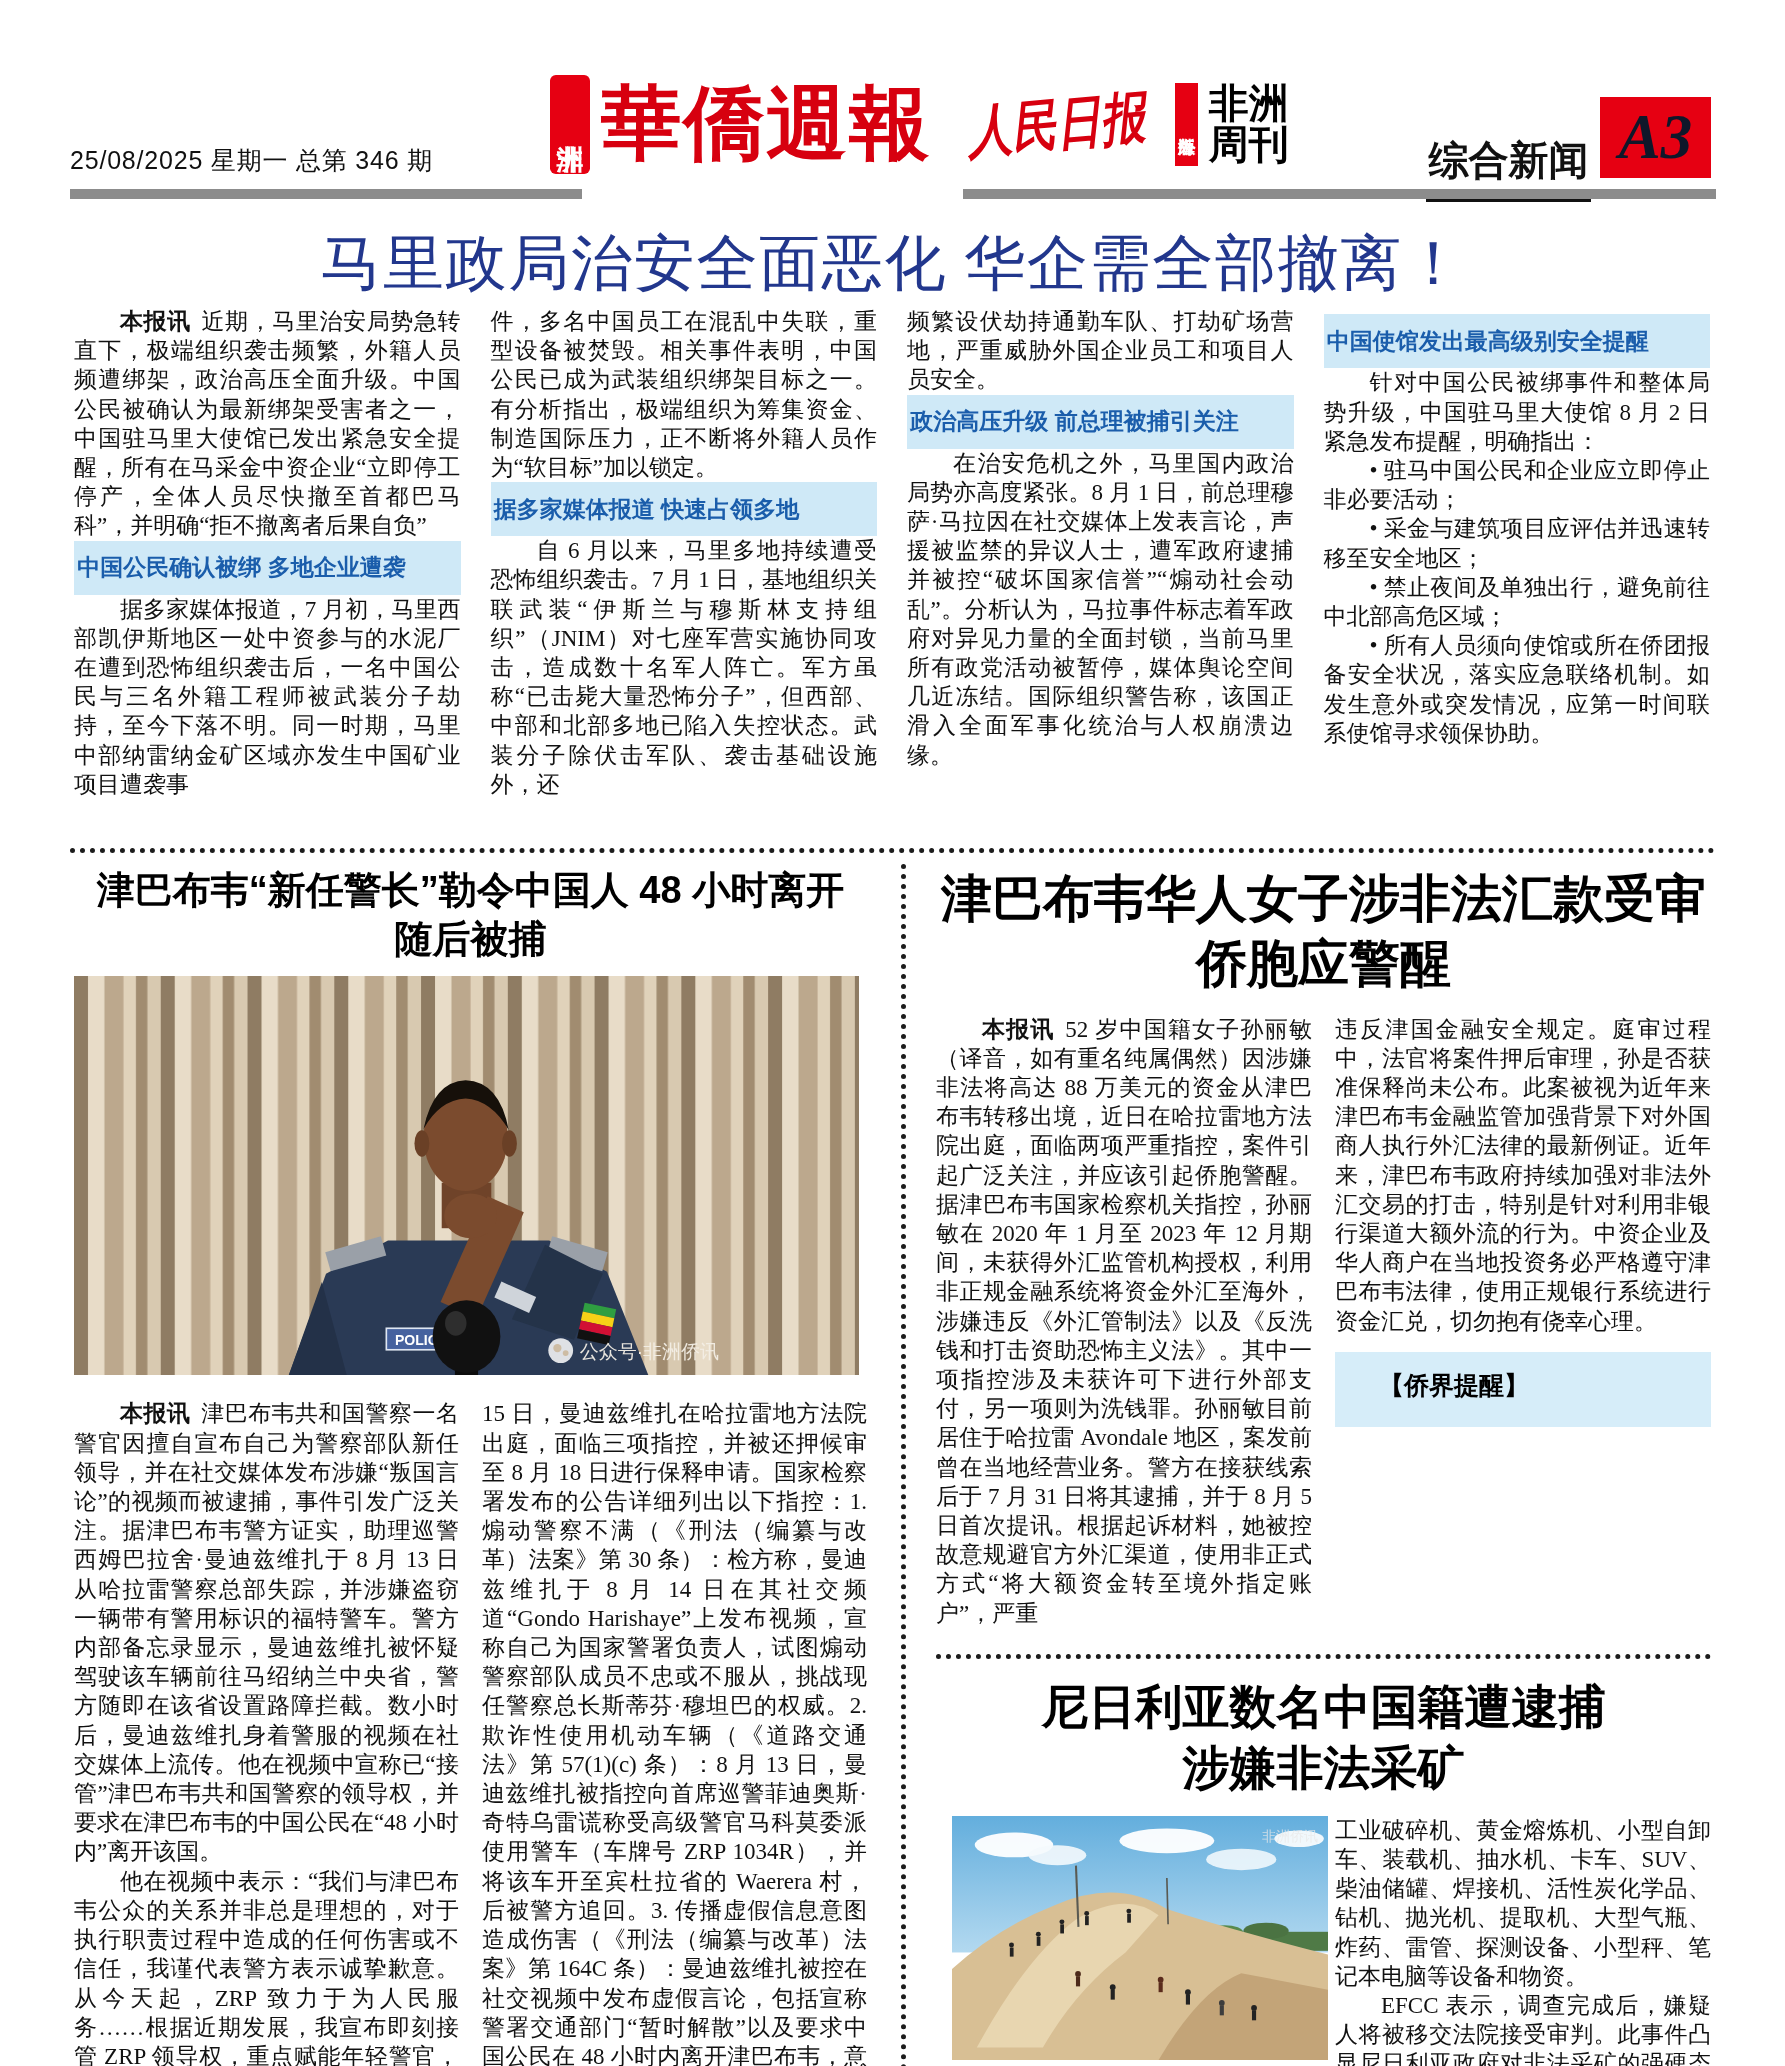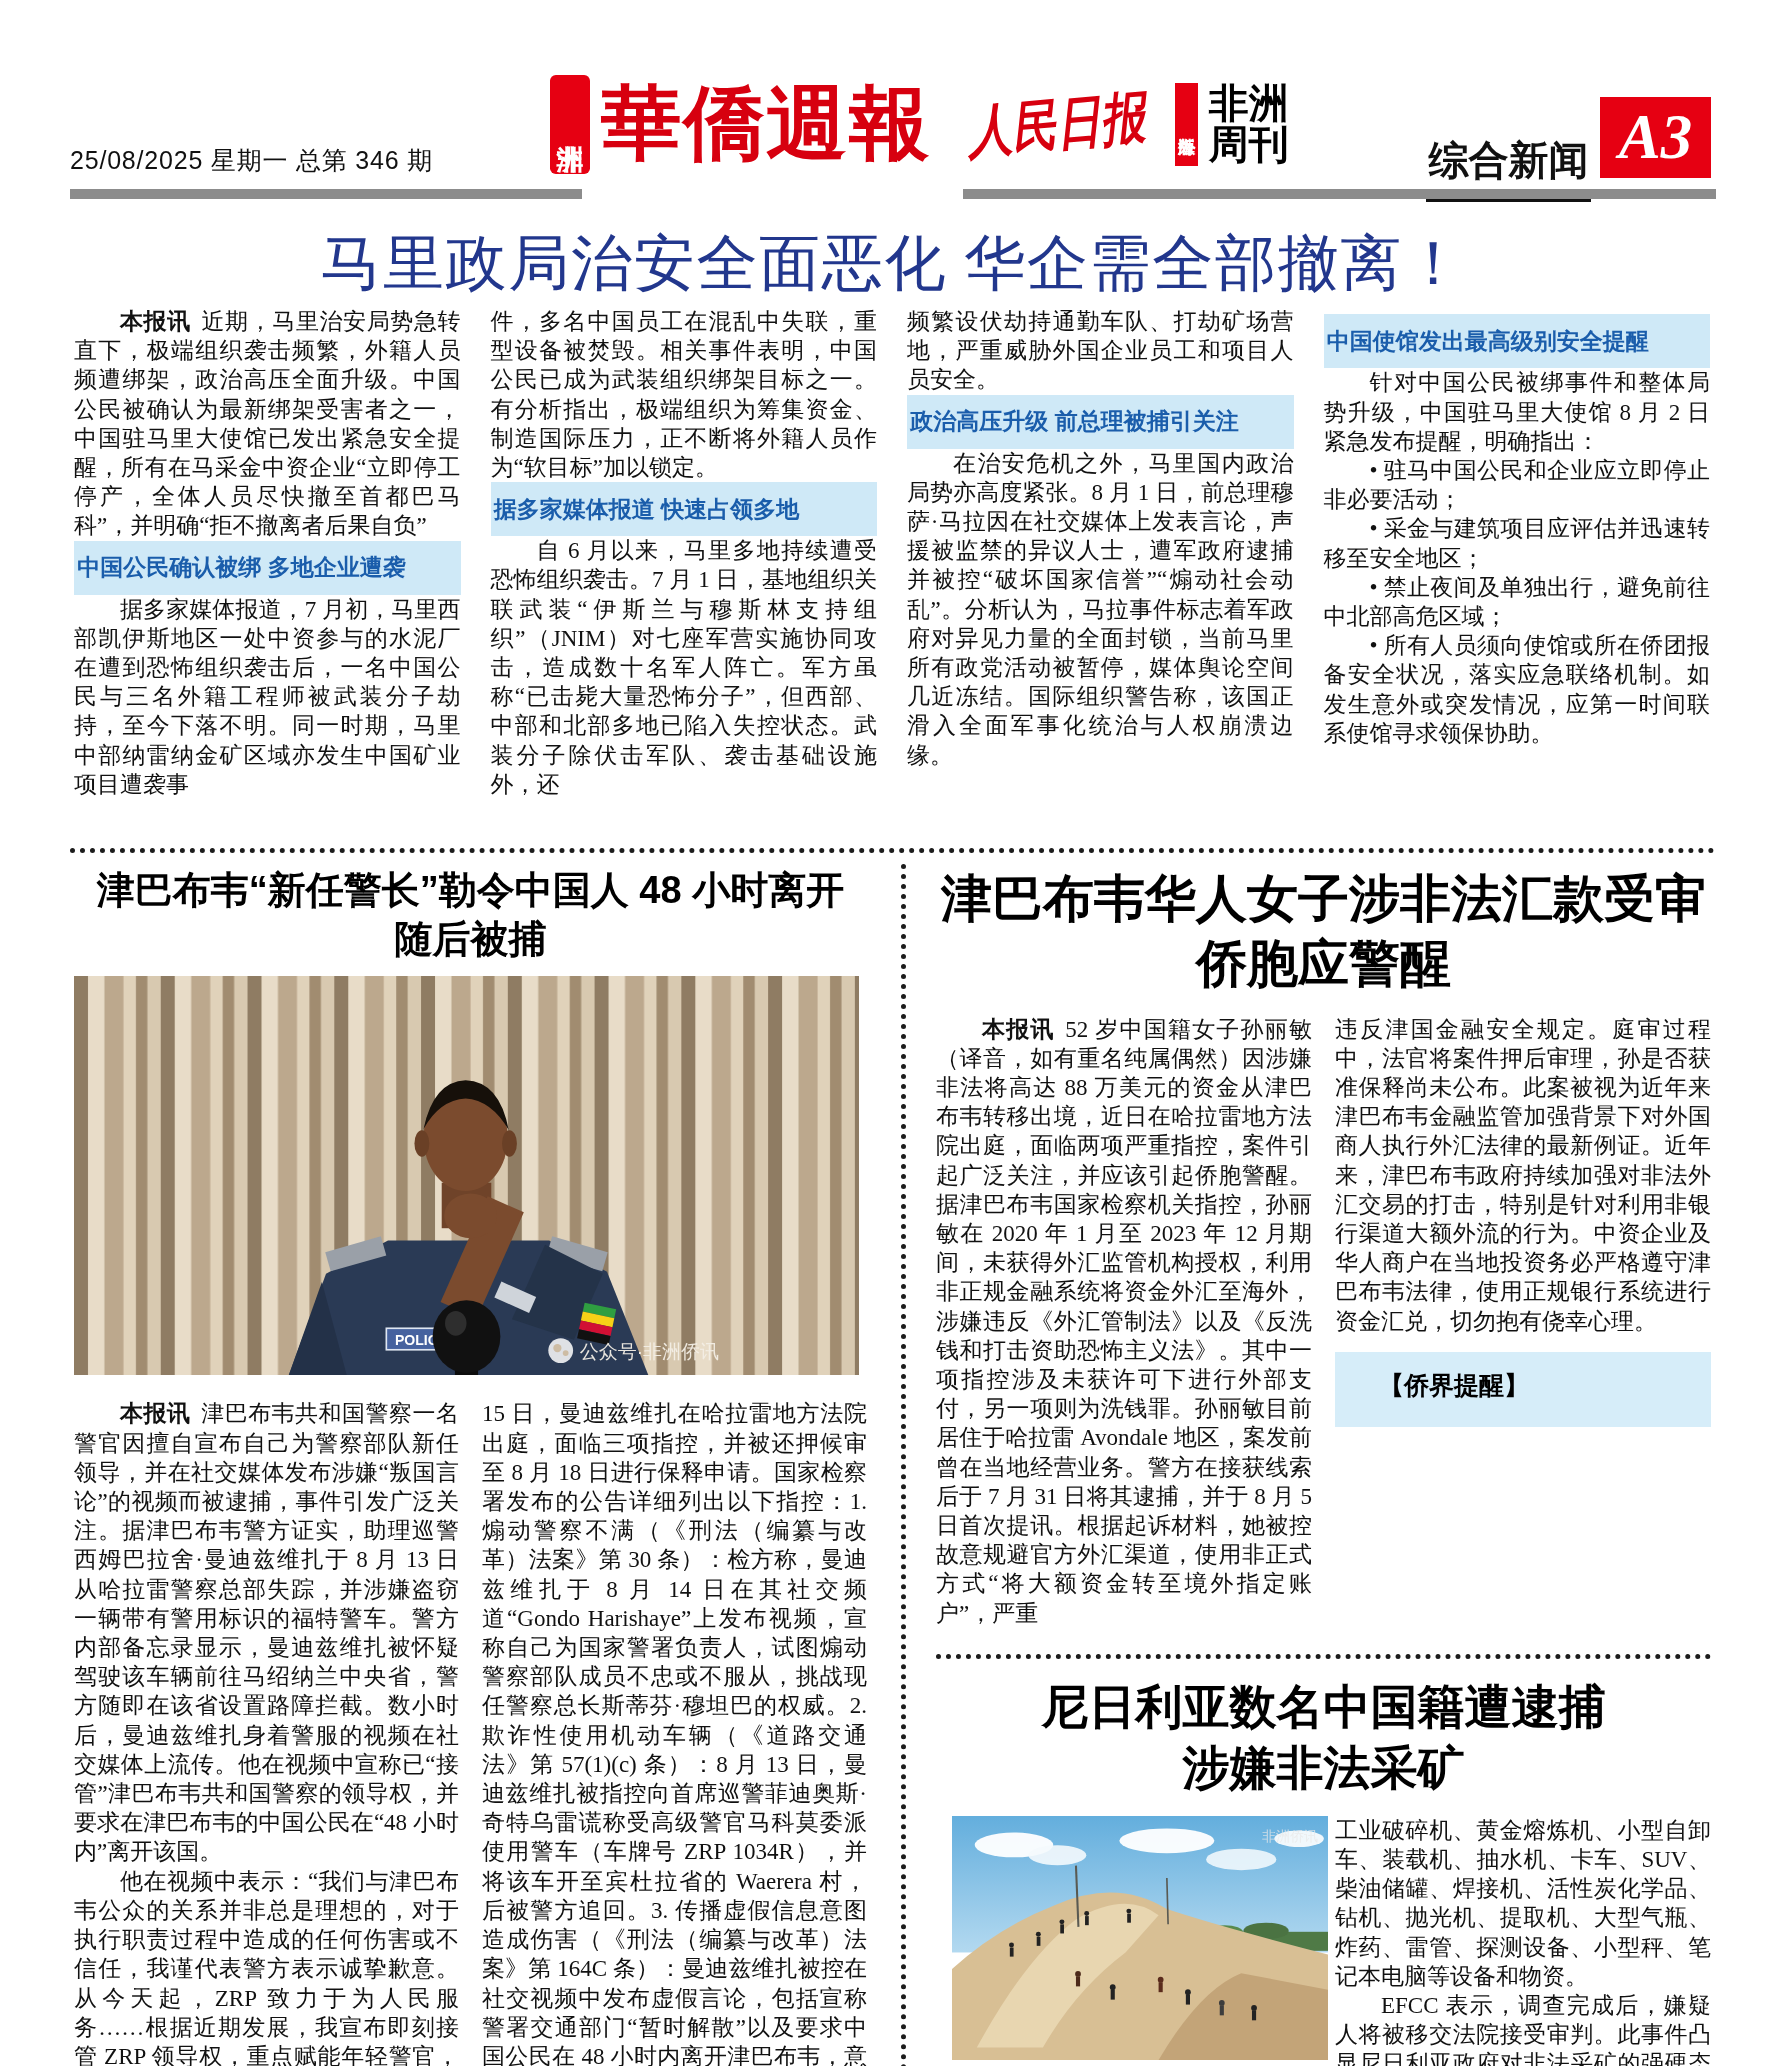--- a/index.html
+++ b/index.html
@@ -16,21 +16,21 @@
   #masthead-title{font-size:81px;font-weight:bold;color:#d7000f;letter-spacing:1.7px;line-height:1;}
   #masthead-script{font-size:57px;font-weight:bold;font-style:italic;color:#d7000f;line-height:1;
                    display:inline-block;transform:rotate(-5deg) scaleX(.78);transform-origin:center;}
   .tagbox{width:23px;height:83px;background:#e60012;color:#fff;writing-mode:vertical-rl;
           text-orientation:upright;font-size:17.4px;font-weight:bold;display:flex;align-items:center;
           justify-content:center;font-family:"Liberation Sans",sans-serif;margin-left:-5.8px;}
   #masthead-edition{display:flex;flex-direction:column;font-family:"Liberation Sans",sans-serif;
                     font-weight:900;font-size:40px;line-height:1.02;color:#000;}
   #section-label{left:1426px;top:133px;font-family:"Liberation Sans",sans-serif;font-weight:900;
                  font-size:40px;border-bottom:5px solid #111;padding:0 2.5px 9px 2.5px;}
-  #page-badge{left:1600px;top:97px;width:111px;height:81px;background:#e60012;color:#ffffff;
+  #page-badge{left:1600px;top:97px;width:111px;height:81px;background:#e60012;color:#0f172a;
               display:flex;align-items:center;justify-content:center;font-size:63px;font-weight:bold;
               font-style:italic;font-family:"Liberation Serif",serif;}
   .gray-bar{top:189px;height:10px;background:#8c8c8c;}
   #gray-bar-left{left:70px;width:512px;}
   #gray-bar-right{left:963px;width:753px;}
   
   .hdot{height:0;border-top:5px dotted #1c1c1c;}
   .vdot{width:0;border-left:5px dotted #1c1c1c;}
   #divider-top{left:70px;width:1645px;top:848px;}
   #divider-vert{left:901px;top:864px;height:1657px;}

